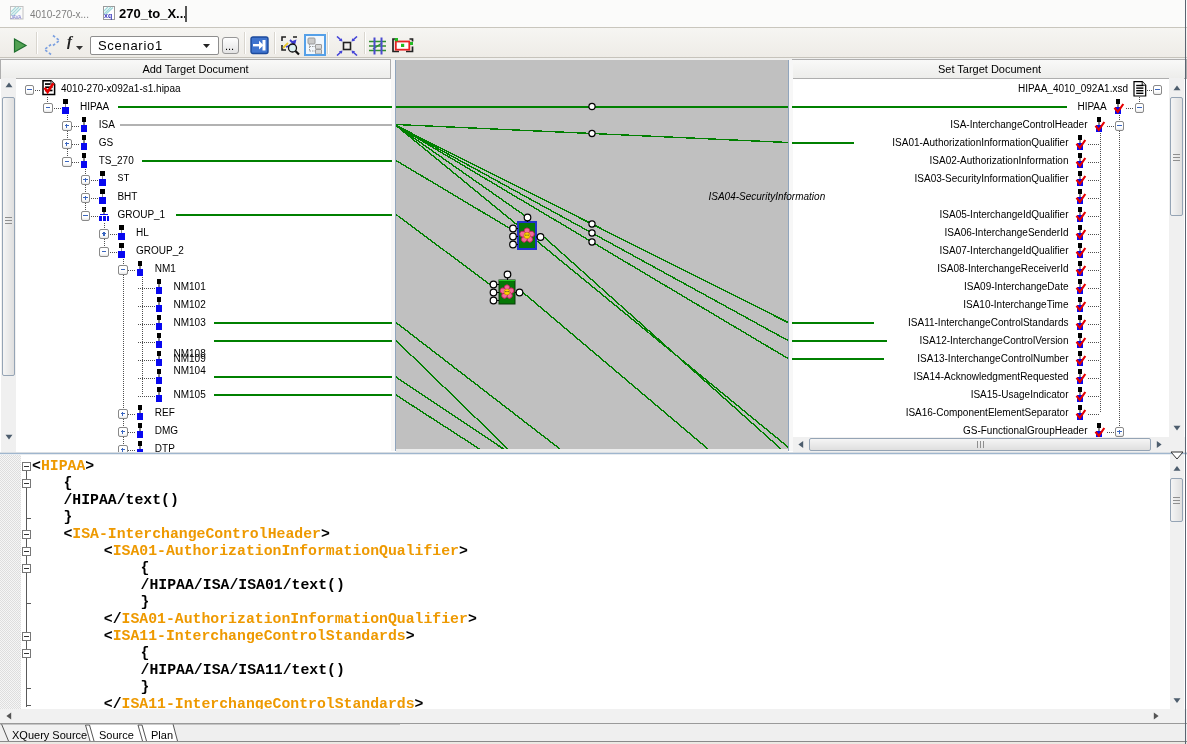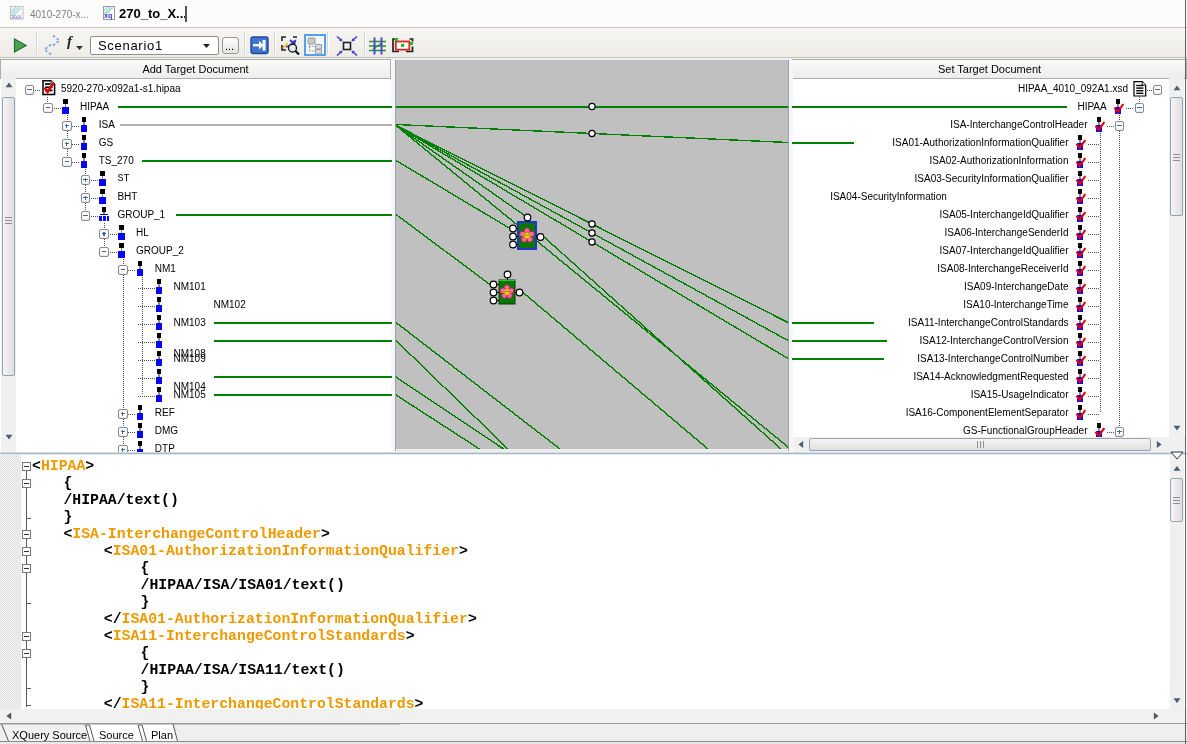--- a/index.html
+++ b/index.html
@@ -170,21 +170,21 @@
 <div style="position:absolute;left:141.5px;top:277px;width:1px;height:117.5px;background-image:repeating-linear-gradient(to bottom,#4e4e4e 0 1px,transparent 1px 2px);"></div>
 <div style="position:absolute;left:35.0px;top:89.5px;width:6.0px;height:1px;background-image:repeating-linear-gradient(to right,#4e4e4e 0 1px,transparent 1px 2px);"></div>
 <svg style="position:absolute;left:42px;top:80.3px;" width="15" height="16">
     <path d="M1,0.8 L9,0.8 L12.6,4.4 L12.6,14.6 L1,14.6 Z" fill="#fff" stroke="#000" stroke-width="1.5"></path>
     <path d="M9,0.8 L9,4.4 L12.6,4.4" fill="#fff" stroke="#000" stroke-width="0.9"></path>
     <rect x="3" y="3.2" width="5.5" height="1.7" fill="#000"></rect>
     <rect x="3" y="6.4" width="7.5" height="1.7" fill="#000"></rect>
     <rect x="3" y="9.6" width="7.5" height="1.7" fill="#000"></rect>
     <path d="M2.6,7.8 L5.6,12 L11.4,3.2" stroke="#e60000" stroke-width="2.6" fill="none"></path>
   </svg>
-<div class="t" style="left:61px;top:80.5px;">5920-270-x092a1-s1.hipaa</div>
+<div class="t" style="left:61px;top:80.5px;">4010-270-x092a1-s1.hipaa</div>
 <div style="position:absolute;left:24.8px;top:85.0px;width:9.5px;height:9.5px;background:linear-gradient(#fff 65%,#e8e8e8);border:1.2px solid #898989;border-radius:2px;box-sizing:border-box;"></div>
 <div style="position:absolute;left:27.3px;top:89.0px;width:4.5px;height:1.4px;background:#3a66c0;"></div>
 <div style="position:absolute;left:53.5px;top:107.5px;width:7.5px;height:1px;background-image:repeating-linear-gradient(to right,#4e4e4e 0 1px,transparent 1px 2px);"></div>
 <div style="position:absolute;left:63.0px;top:99.0px;width:4.5px;height:4.5px;background:#000;"></div>
 <div style="position:absolute;left:64.5px;top:103.5px;width:1.5px;height:3.5px;background:#888;"></div>
 <div style="position:absolute;left:62.0px;top:107.0px;width:6.5px;height:6.5px;background:#0808f0;"></div>
 <div class="t" style="left:80.0px;top:98.5px;">HIPAA</div>
 <div style="position:absolute;left:43.3px;top:103.0px;width:9.5px;height:9.5px;background:linear-gradient(#fff 65%,#e8e8e8);border:1.2px solid #898989;border-radius:2px;box-sizing:border-box;"></div>
 <div style="position:absolute;left:45.8px;top:107.0px;width:4.5px;height:1.4px;background:#3a66c0;"></div>
 <div style="position:absolute;left:72.2px;top:125.5px;width:7.5px;height:1px;background-image:repeating-linear-gradient(to right,#4e4e4e 0 1px,transparent 1px 2px);"></div>
@@ -260,41 +260,41 @@
 <div style="position:absolute;left:120.6px;top:269.0px;width:4.5px;height:1.4px;background:#3a66c0;"></div>
 <div style="position:absolute;left:138.0px;top:287.5px;width:16.5px;height:1px;background-image:repeating-linear-gradient(to right,#4e4e4e 0 1px,transparent 1px 2px);"></div>
 <div style="position:absolute;left:156.5px;top:279.0px;width:4.5px;height:4.5px;background:#000;"></div>
 <div style="position:absolute;left:158.0px;top:283.5px;width:1.5px;height:3.5px;background:#888;"></div>
 <div style="position:absolute;left:155.5px;top:287.0px;width:6.5px;height:6.5px;background:#0808f0;"></div>
 <div class="t" style="left:173.5px;top:278.5px;">NM101</div>
 <div style="position:absolute;left:138.0px;top:305.5px;width:16.5px;height:1px;background-image:repeating-linear-gradient(to right,#4e4e4e 0 1px,transparent 1px 2px);"></div>
 <div style="position:absolute;left:156.5px;top:297.0px;width:4.5px;height:4.5px;background:#000;"></div>
 <div style="position:absolute;left:158.0px;top:301.5px;width:1.5px;height:3.5px;background:#888;"></div>
 <div style="position:absolute;left:155.5px;top:305.0px;width:6.5px;height:6.5px;background:#0808f0;"></div>
-<div class="t" style="left:173.5px;top:296.5px;margin-left:40px;">NM102</div>
+<div class="t" style="left:173.5px;top:296.5px;">NM102</div>
 <div style="position:absolute;left:138.0px;top:323.5px;width:16.5px;height:1px;background-image:repeating-linear-gradient(to right,#4e4e4e 0 1px,transparent 1px 2px);"></div>
 <div style="position:absolute;left:156.5px;top:315.0px;width:4.5px;height:4.5px;background:#000;"></div>
 <div style="position:absolute;left:158.0px;top:319.5px;width:1.5px;height:3.5px;background:#888;"></div>
 <div style="position:absolute;left:155.5px;top:323.0px;width:6.5px;height:6.5px;background:#0808f0;"></div>
 <div class="t" style="left:173.5px;top:314.5px;">NM103</div>
 <div style="position:absolute;left:138.0px;top:341.5px;width:16.5px;height:1px;background-image:repeating-linear-gradient(to right,#4e4e4e 0 1px,transparent 1px 2px);"></div>
 <div style="position:absolute;left:156.5px;top:333.0px;width:4.5px;height:4.5px;background:#000;"></div>
 <div style="position:absolute;left:158.0px;top:337.5px;width:1.5px;height:3.5px;background:#888;"></div>
 <div style="position:absolute;left:155.5px;top:341.0px;width:6.5px;height:6.5px;background:#0808f0;"></div>
 <div class="t" style="left:173.5px;top:346px;">NM108</div>
 <div style="position:absolute;left:138.0px;top:359.5px;width:16.5px;height:1px;background-image:repeating-linear-gradient(to right,#4e4e4e 0 1px,transparent 1px 2px);"></div>
 <div style="position:absolute;left:156.5px;top:351.0px;width:4.5px;height:4.5px;background:#000;"></div>
 <div style="position:absolute;left:158.0px;top:355.5px;width:1.5px;height:3.5px;background:#888;"></div>
 <div style="position:absolute;left:155.5px;top:359.0px;width:6.5px;height:6.5px;background:#0808f0;"></div>
 <div class="t" style="left:173.5px;top:350.5px;">NM109</div>
 <div style="position:absolute;left:138.0px;top:377.5px;width:16.5px;height:1px;background-image:repeating-linear-gradient(to right,#4e4e4e 0 1px,transparent 1px 2px);"></div>
 <div style="position:absolute;left:156.5px;top:369.0px;width:4.5px;height:4.5px;background:#000;"></div>
 <div style="position:absolute;left:158.0px;top:373.5px;width:1.5px;height:3.5px;background:#888;"></div>
 <div style="position:absolute;left:155.5px;top:377.0px;width:6.5px;height:6.5px;background:#0808f0;"></div>
-<div class="t" style="left:173.5px;top:379px;">NM104</div>
+<div class="t" style="left:173.5px;top:363px;">NM104</div>
 <div style="position:absolute;left:138.0px;top:395.5px;width:16.5px;height:1px;background-image:repeating-linear-gradient(to right,#4e4e4e 0 1px,transparent 1px 2px);"></div>
 <div style="position:absolute;left:156.5px;top:387.0px;width:4.5px;height:4.5px;background:#000;"></div>
 <div style="position:absolute;left:158.0px;top:391.5px;width:1.5px;height:3.5px;background:#888;"></div>
 <div style="position:absolute;left:155.5px;top:395.0px;width:6.5px;height:6.5px;background:#0808f0;"></div>
 <div class="t" style="left:173.5px;top:386.5px;">NM105</div>
 <div style="position:absolute;left:128.3px;top:413.5px;width:7.5px;height:1px;background-image:repeating-linear-gradient(to right,#4e4e4e 0 1px,transparent 1px 2px);"></div>
 <div style="position:absolute;left:137.8px;top:405.0px;width:4.5px;height:4.5px;background:#000;"></div>
 <div style="position:absolute;left:139.3px;top:409.5px;width:1.5px;height:3.5px;background:#888;"></div>
 <div style="position:absolute;left:136.8px;top:413.0px;width:6.5px;height:6.5px;background:#0808f0;"></div>
 <div class="t" style="left:154.8px;top:404.5px;">REF</div>
@@ -392,21 +392,21 @@
     <path d="M2.5,5.8 L5.8,10 L11.3,2" stroke="#e60000" stroke-width="2.2" fill="none"></path>
   </svg>
 <div class="t" style="left:708.5px;top:170.5px;width:360px;text-align:right;">ISA03-SecurityInformationQualifier</div>
 <div style="position:absolute;left:1088.0px;top:197.5px;width:11.0px;height:1px;background-image:repeating-linear-gradient(to right,#4e4e4e 0 1px,transparent 1px 2px);"></div>
 <div style="position:absolute;left:1077.5px;top:189.0px;width:4.5px;height:4.5px;background:#000;"></div>
 <div style="position:absolute;left:1079.0px;top:193.5px;width:1.5px;height:3.5px;background:#888;"></div>
 <div style="position:absolute;left:1076.5px;top:197.0px;width:6.5px;height:6.5px;background:#0808f0;"></div>
 <svg style="position:absolute;left:1073.5px;top:191.5px;" width="15" height="13">
     <path d="M2.5,5.8 L5.8,10 L11.3,2" stroke="#e60000" stroke-width="2.2" fill="none"></path>
   </svg>
-<div class="t" style="left:708.5px;top:188.5px;width:360px;text-align:center;">ISA04-SecurityInformation</div>
+<div class="t" style="left:708.5px;top:188.5px;width:360px;text-align:left;font-style:italic;">ISA04-SecurityInformation</div>
 <div style="position:absolute;left:1088.0px;top:215.5px;width:11.0px;height:1px;background-image:repeating-linear-gradient(to right,#4e4e4e 0 1px,transparent 1px 2px);"></div>
 <div style="position:absolute;left:1077.5px;top:207.0px;width:4.5px;height:4.5px;background:#000;"></div>
 <div style="position:absolute;left:1079.0px;top:211.5px;width:1.5px;height:3.5px;background:#888;"></div>
 <div style="position:absolute;left:1076.5px;top:215.0px;width:6.5px;height:6.5px;background:#0808f0;"></div>
 <svg style="position:absolute;left:1073.5px;top:209.5px;" width="15" height="13">
     <path d="M2.5,5.8 L5.8,10 L11.3,2" stroke="#e60000" stroke-width="2.2" fill="none"></path>
   </svg>
 <div class="t" style="left:708.5px;top:206.5px;width:360px;text-align:right;">ISA05-InterchangeIdQualifier</div>
 <div style="position:absolute;left:1088.0px;top:233.5px;width:11.0px;height:1px;background-image:repeating-linear-gradient(to right,#4e4e4e 0 1px,transparent 1px 2px);"></div>
 <div style="position:absolute;left:1077.5px;top:225.0px;width:4.5px;height:4.5px;background:#000;"></div>

